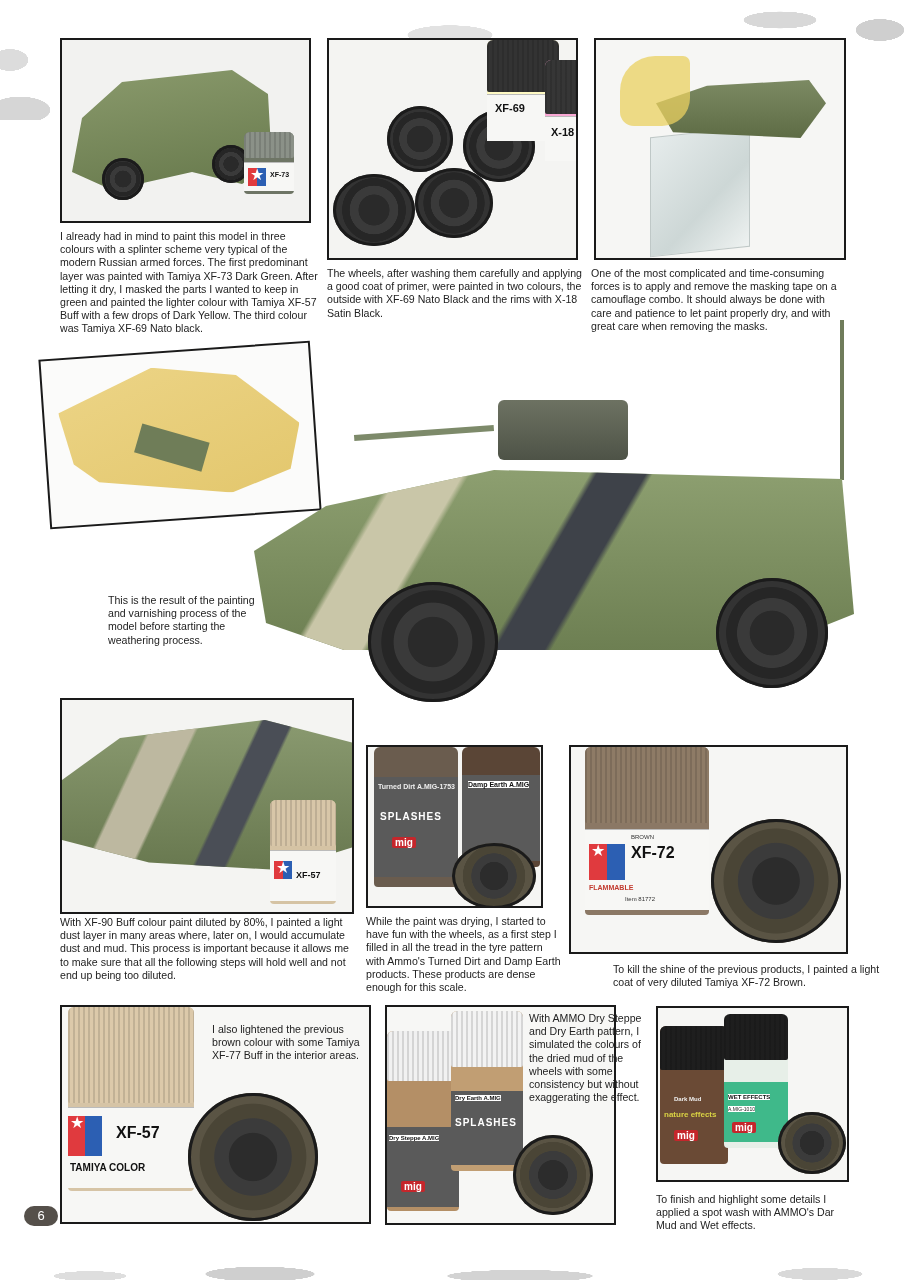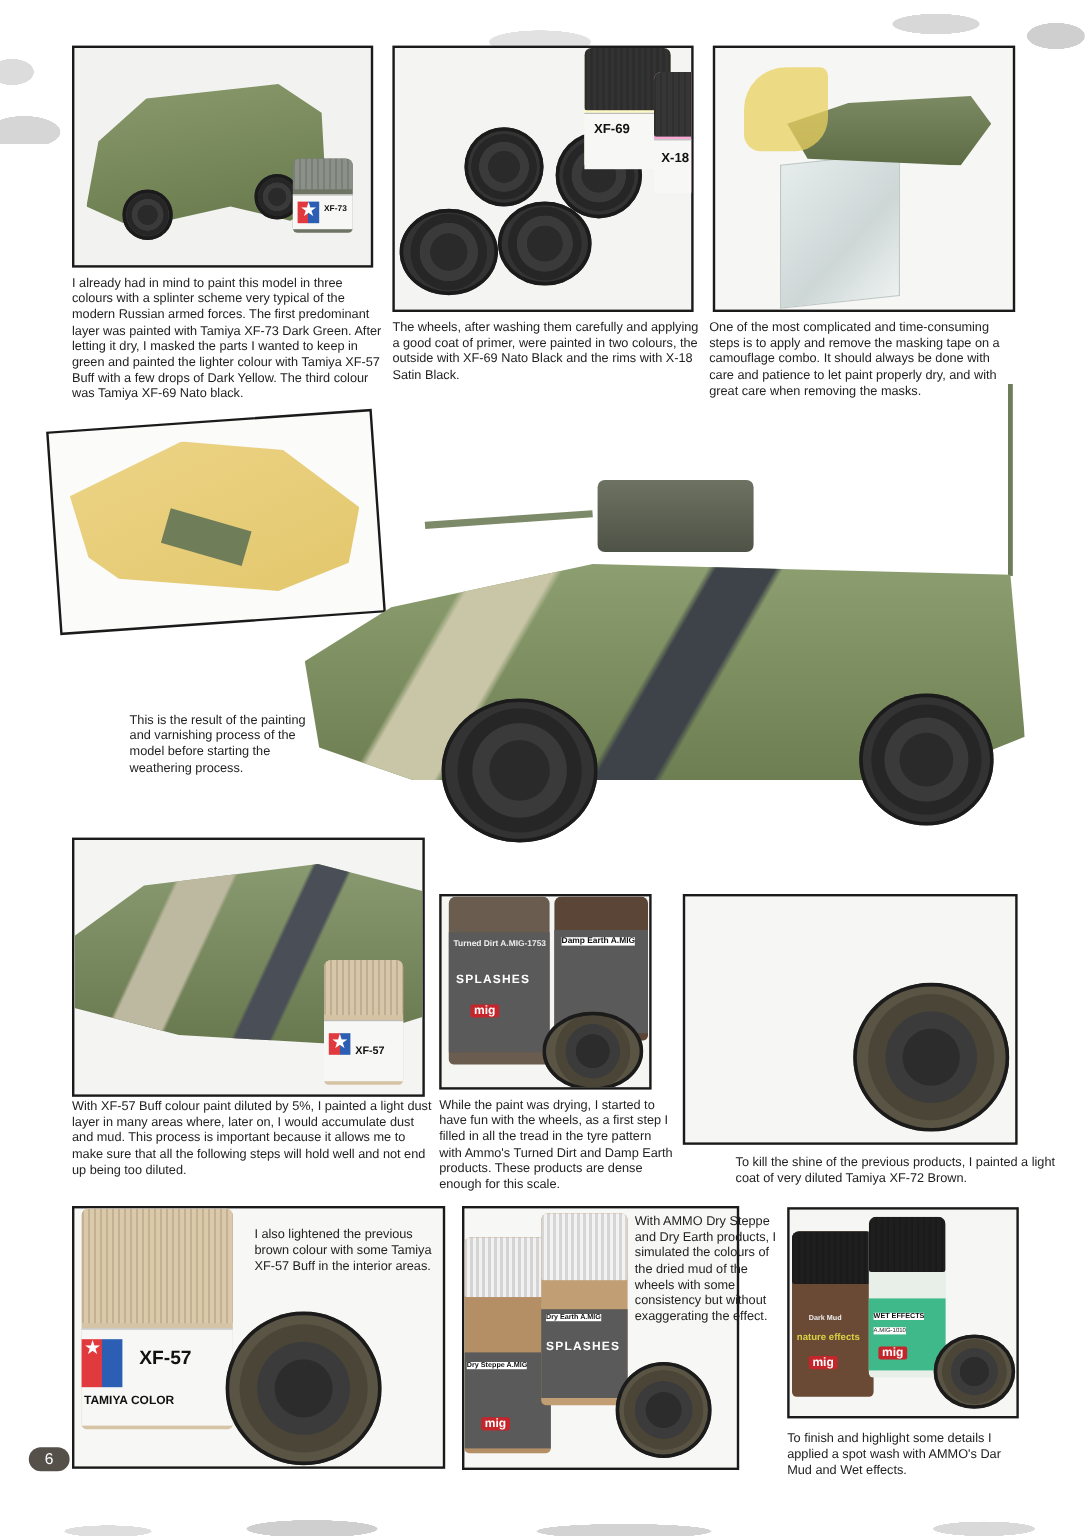--- a/index.html
+++ b/index.html
@@ -69,21 +69,21 @@
     <div class="code" style="left:6px;top:66px;">X-18</div>
   </div>
 </div>
 <div class="caption" style="left:327px;top:267px;width:255px;">The wheels, after washing them carefully and applying a good coat of primer, were painted in two colours, the outside with XF-69 Nato Black and the rims with X-18 Satin Black.</div>
 
 <div class="photo" style="left:594px;top:38px;width:252px;height:222px;background:#f6f6f4;">
   <div style="position:absolute;left:54px;top:92px;width:98px;height:118px;background:linear-gradient(135deg,#e6ecec,#cdd7d6 60%,#eef2f1);border:1px solid #bfc8c7;transform:skewY(-6deg);"></div>
   <div style="position:absolute;left:60px;top:40px;width:170px;height:58px;background:linear-gradient(180deg,#7c8a63,#5e6c45);clip-path:polygon(0 40%,30% 10%,90% 0,100% 40%,85% 100%,10% 90%);"></div>
   <div style="position:absolute;left:24px;top:16px;width:70px;height:70px;background:rgba(233,208,96,.75);border-radius:50% 10% 40% 20%;"></div>
 </div>
-<div class="caption" style="left:591px;top:267px;width:255px;">One of the most complicated and time-consuming steps is to apply and remove the masking tape on a camouflage combo. It should always be done with care and patience to let paint properly dry, and with great care when removing the masks.</div>
+<div class="caption" style="left:591px;top:267px;width:255px;">One of the most complicated and time-consuming forces is to apply and remove the masking tape on a camouflage combo. It should always be done with care and patience to let paint properly dry, and with great care when removing the masks.</div>
 
 <div class="photo" style="left:44px;top:350px;width:272px;height:170px;transform:rotate(-4deg);background:#fbfbfa;">
   <div style="position:absolute;left:14px;top:14px;width:240px;height:130px;background:linear-gradient(160deg,#ecd486,#e3c76d);clip-path:polygon(0 30%,40% 0,75% 10%,100% 50%,95% 85%,70% 100%,15% 85%,5% 70%);"></div>
   <div style="position:absolute;left:90px;top:80px;width:70px;height:30px;background:#6f7d58;transform:rotate(20deg);"></div>
 </div>
 
 <div style="position:absolute;left:248px;top:320px;width:610px;height:390px;">
   <div style="position:absolute;left:106px;top:110px;width:140px;height:6px;background:#7d8a6a;transform:rotate(-4deg);"></div>
   <div style="position:absolute;left:592px;top:0;width:4px;height:160px;background:#6f7c5b;"></div>
   <div style="position:absolute;left:250px;top:80px;width:130px;height:60px;background:linear-gradient(180deg,#6d7262,#4e5347);border-radius:6px;"></div>
@@ -100,71 +100,81 @@
     linear-gradient(115deg,transparent 25%,#bdb8a0 26% 38%,transparent 39% 55%,#4a4e56 56% 64%,transparent 65%),
     linear-gradient(180deg,#8a9a70,#68784f);clip-path:polygon(0 40%,20% 12%,70% 0,100% 15%,100% 85%,75% 100%,30% 95%,0 80%);"></div>
   <div class="jar" style="left:208px;top:100px;width:66px;height:104px;background:#d5c3a4;">
     <div class="cap" style="height:46px;background-color:#d8c6a8;"></div>
     <div class="label" style="top:50px;height:50px;">
         <div class="star" style="left:4px;top:10px;"></div>
       </div>
     <div class="code" style="left:26px;top:70px;font-size:9px;">XF-57</div>
   </div>
 </div>
-<div class="caption" style="left:60px;top:916px;width:300px;">With XF-57 Buff colour paint diluted by 5%, I painted a light dust layer in many areas where, later on, I would accumulate dust and mud. This process is important because it allows me to make sure that all the following steps will hold well and not end up being too diluted.</div>
+<div class="caption" style="left:60px;top:916px;width:300px;">With XF-90 Buff colour paint diluted by 80%, I painted a light dust layer in many areas where, later on, I would accumulate dust and mud. This process is important because it allows me to make sure that all the following steps will hold well and not end up being too diluted.</div>
 
 <div class="photo" style="left:366px;top:745px;width:177px;height:163px;background:#f5f5f3;">
   <div class="jar" style="left:6px;top:0;width:84px;height:140px;background:#6a5c4e;">
     <div class="label" style="top:30px;height:100px;background:#5a5a5a;border:none;"></div>
     <div class="code" style="left:4px;top:36px;font-size:7px;color:#eee;white-space:nowrap;">Turned Dirt A.MIG-1753</div>
     <div class="splash" style="left:6px;top:64px;">SPLASHES</div>
     <div class="mig" style="left:18px;top:90px;">mig</div>
   </div>
   <div class="jar" style="left:94px;top:0;width:78px;height:120px;background:#5a4536;">
     <div class="label" style="top:28px;height:86px;background:#5a5a5a;border:none;"></div>
     <div class="code" style="left:6px;top:34px;font-size:7px;color:#111;background:#fff;white-space:nowrap;">Damp Earth A.MIG</div>
   </div>
   <div class="tyre muddy" style="left:84px;top:96px;width:84px;height:66px;"></div>
 </div>
 <div class="caption" style="left:366px;top:915px;width:195px;">While the paint was drying, I started to have fun with the wheels, as a first step I filled in all the tread in the tyre pattern with Ammo's Turned Dirt and Damp Earth products. These products are dense enough for this scale.</div>
 
 <div class="photo" style="left:569px;top:745px;width:279px;height:209px;background:#f6f6f4;">
+  <div class="jar" style="left:14px;top:0;width:124px;height:168px;background:#8b7865;">
+    <div class="cap" style="height:76px;background-color:#8e7b66;"></div>
+    <div class="label" style="top:82px;height:80px;">
+      <div class="star" style="left:4px;top:14px;width:36px;height:36px;"></div>
+      <div style="position:absolute;left:46px;top:4px;font-size:6px;color:#333;">BROWN</div>
+      <div class="code" style="left:46px;top:14px;font-size:16px;">XF-72</div>
+      <div style="position:absolute;left:4px;top:54px;font-size:7px;font-weight:bold;color:#c23a2e;">FLAMMABLE</div>
+      <div style="position:absolute;left:40px;top:66px;font-size:6px;color:#333;">Item 81772</div>
+    </div>
+  </div>
   <div class="tyre muddy" style="left:140px;top:72px;width:130px;height:124px;"></div>
 </div>
 <div class="caption" style="left:569px;top:963px;width:285px;margin-left:44px;">To kill the shine of the previous products, I painted a light coat of very diluted Tamiya XF-72 Brown.</div>
 
 <div class="photo" style="left:60px;top:1005px;width:311px;height:219px;background:#f7f7f5;">
   <div class="jar" style="left:6px;top:0;width:126px;height:184px;background:#d6c4a6;">
     <div class="cap" style="height:96px;background-color:#dcc9aa;"></div>
     <div class="label" style="top:100px;height:80px;">
       <div class="star" style="left:0;top:8px;width:34px;height:40px;"></div>
       <div class="code" style="left:48px;top:16px;font-size:16px;">XF-57</div>
       <div style="position:absolute;left:2px;top:54px;font-size:10px;font-weight:bold;color:#111;">TAMIYA COLOR</div>
     </div>
   </div>
   <div class="tyre muddy" style="left:126px;top:86px;width:130px;height:128px;"></div>
 </div>
-<div class="caption" style="left:212px;top:1023px;width:150px;">I also lightened the previous brown colour with some Tamiya XF-57 Buff in the interior areas.</div>
+<div class="caption" style="left:212px;top:1023px;width:150px;">I also lightened the previous brown colour with some Tamiya XF-77 Buff in the interior areas.</div>
 
 <div class="photo" style="left:385px;top:1005px;width:231px;height:220px;background:#f7f7f5;">
   <div class="jar" style="left:0;top:24px;width:72px;height:180px;background:#b48f66;">
     <div class="cap" style="height:50px;background-color:#f1f1f1;"></div>
     <div class="label" style="top:96px;height:80px;background:#5a5a5a;border:none;"></div>
     <div class="code" style="left:2px;top:104px;font-size:6px;background:#fff;white-space:nowrap;">Dry Steppe A.MIG</div>
     <div class="mig" style="left:14px;top:150px;">mig</div>
   </div>
   <div class="jar" style="left:64px;top:4px;width:72px;height:160px;background:#c19e73;">
     <div class="cap" style="height:56px;background-color:#f3f3f3;"></div>
     <div class="label" style="top:80px;height:74px;background:#5a5a5a;border:none;"></div>
     <div class="code" style="left:4px;top:84px;font-size:6px;background:#fff;white-space:nowrap;">Dry Earth A.MIG</div>
     <div class="splash" style="left:4px;top:106px;">SPLASHES</div>
   </div>
   <div class="tyre muddy" style="left:126px;top:128px;width:80px;height:80px;"></div>
 </div>
-<div class="caption" style="left:529px;top:1012px;width:120px;">With AMMO Dry Steppe and Dry Earth products, I simulated the colours of the dried mud of the wheels with some consistency but without exaggerating the effect.</div>
+<div class="caption" style="left:529px;top:1012px;width:120px;">With AMMO Dry Steppe and Dry Earth pattern, I simulated the colours of the dried mud of the wheels with some consistency but without exaggerating the effect.</div>
 
 <div class="photo" style="left:656px;top:1006px;width:193px;height:176px;background:#f6f6f4;text-align:right;">
   <div class="jar" style="left:2px;top:18px;width:68px;height:138px;background:#6a4a35;">
     <div class="cap" style="height:44px;background-color:#1e1e1e;"></div>
     <div class="code" style="left:14px;top:70px;font-size:6px;color:#eee;">Dark Mud</div>
     <div style="position:absolute;left:4px;top:84px;font-size:8px;font-weight:bold;color:#d9d244;">nature effects</div>
     <div class="mig" style="left:14px;top:104px;">mig</div>
   </div>
   <div class="jar" style="left:66px;top:6px;width:64px;height:134px;background:#e7efe8;">
     <div class="cap" style="height:46px;background-color:#1e1e1e;"></div>

